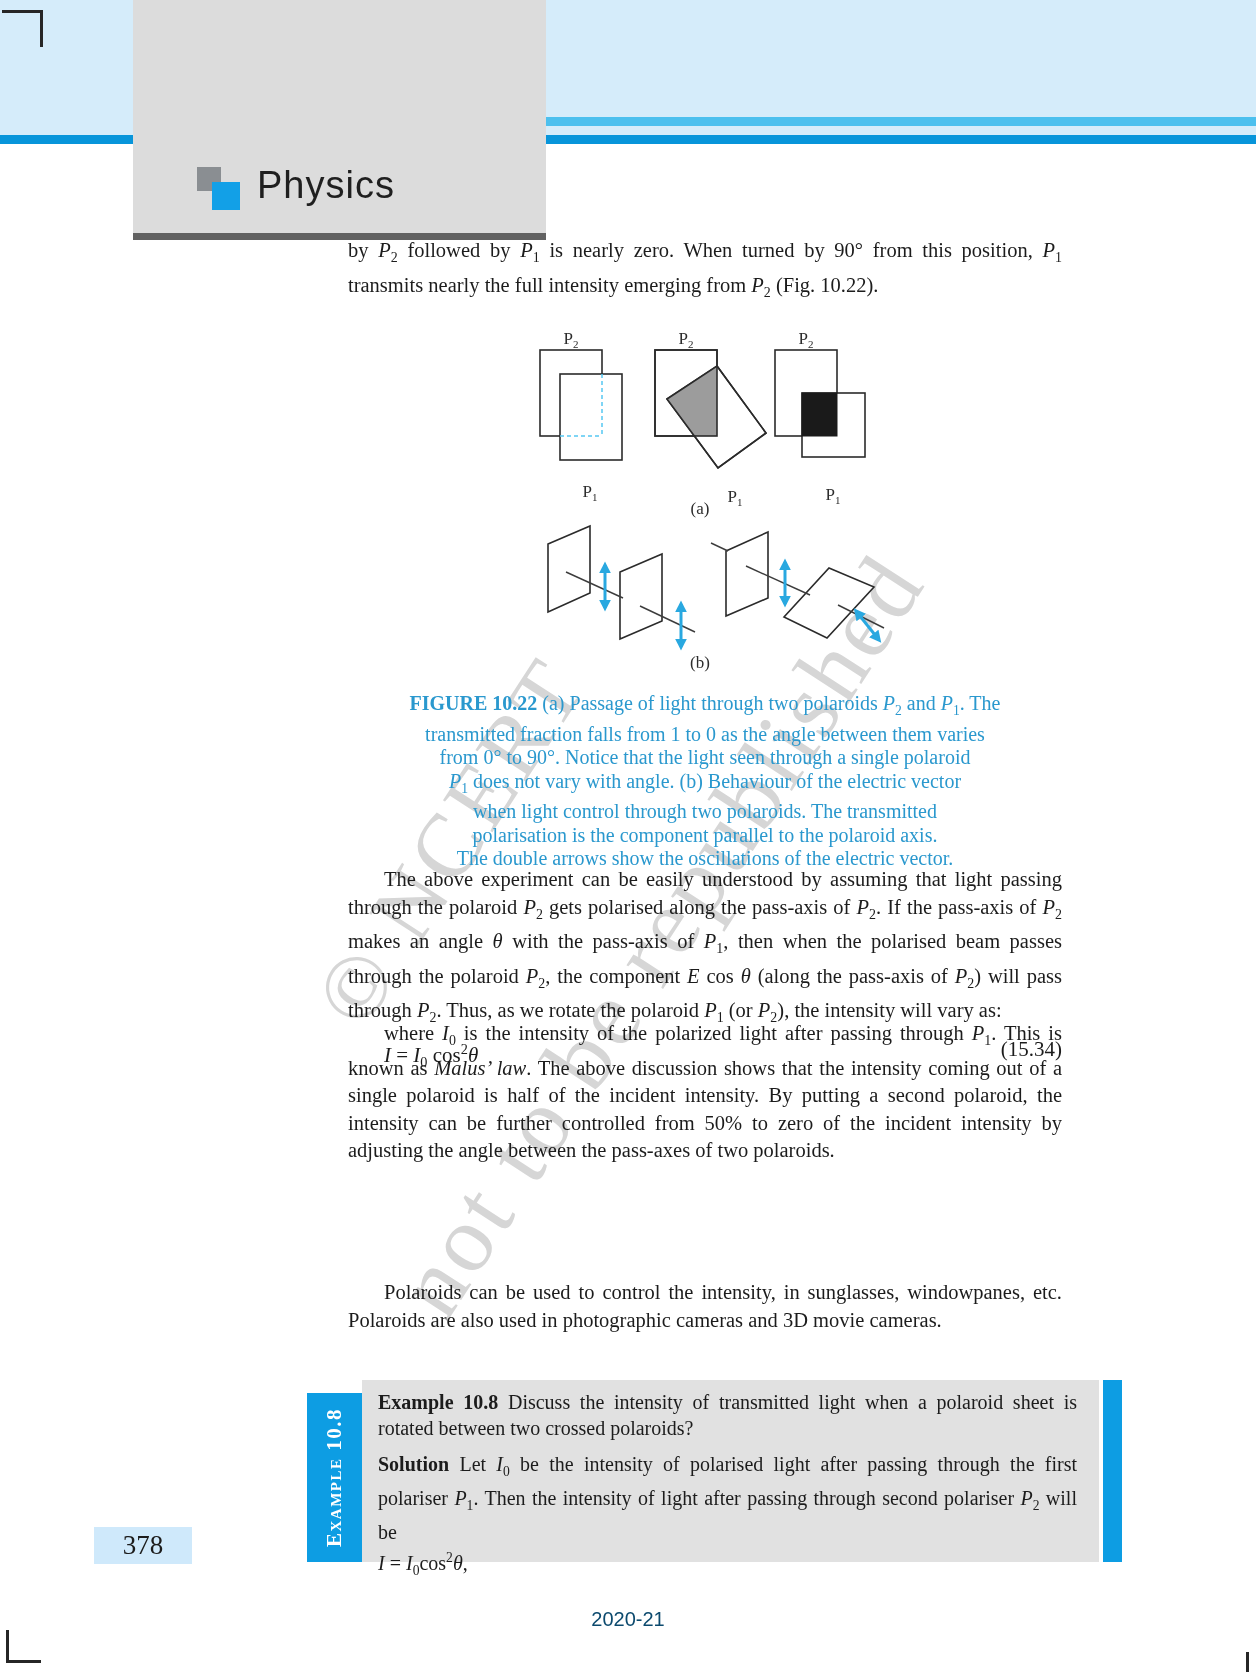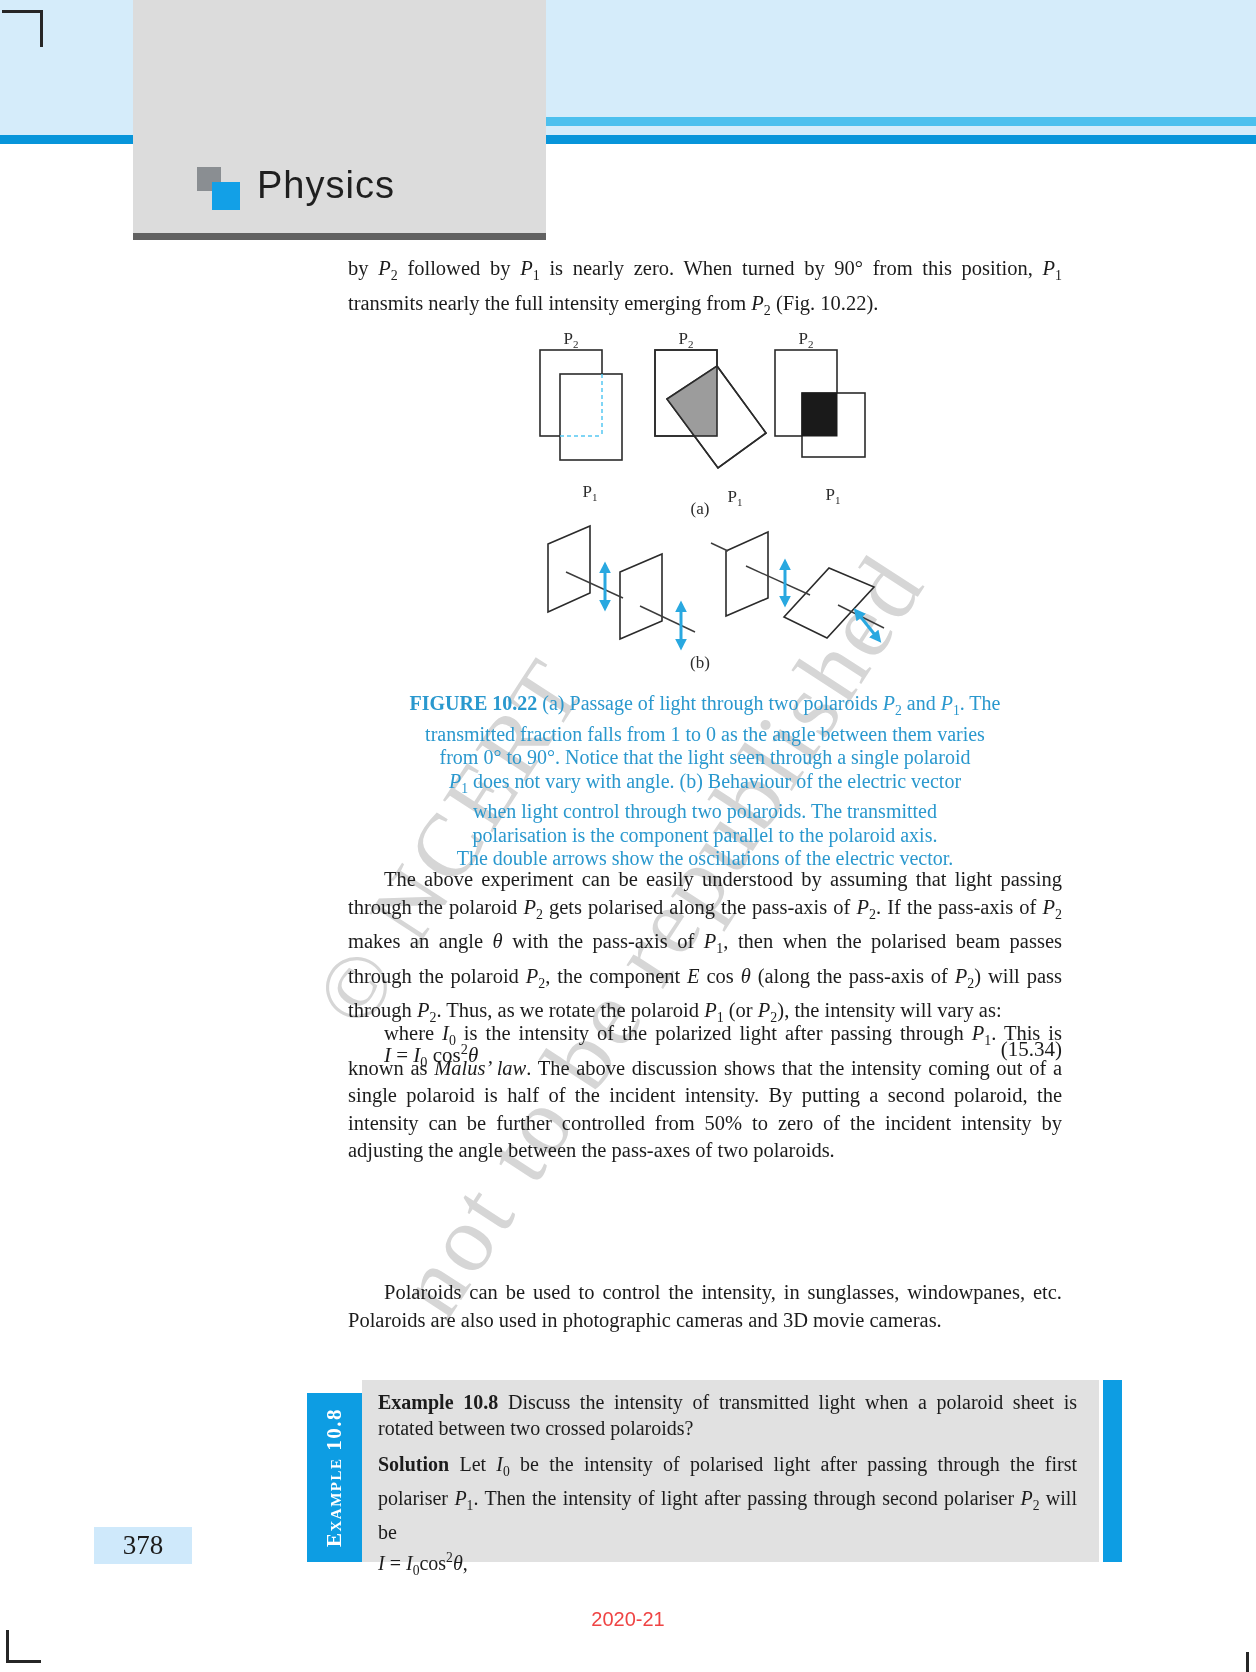--- a/index.html
+++ b/index.html
@@ -30,21 +30,21 @@
 
   
   .wm{position:absolute;font-family:"Liberation Serif",serif;color:#d6d6d6;text-align:center;
       white-space:nowrap;z-index:1;}
   .wm1{left:170px;top:790px;width:560px;font-size:90px;letter-spacing:5px;transform:rotate(-57deg);}
   .wm2{left:130px;top:880px;width:1060px;font-size:95px;letter-spacing:4px;transform:rotate(-57deg);}
 
   
   .para{position:absolute;left:348px;width:714px;font-size:20.5px;line-height:27.5px;
         text-align:justify;z-index:2;}
-  .intro{top:255px;}
+  .intro{top:237px;}
   .p1{top:866px;text-indent:36px;}
   .eqrow{position:absolute;left:348px;top:1034px;width:714px;display:flex;
          justify-content:space-between;font-size:21px;line-height:30px;z-index:2;}
   .eq{padding-left:36px;}
   .p2{top:1020px;text-indent:36px;}
   .p3{top:1233px;text-indent:36px;margin-top:46px;}
   sub{font-size:0.68em;}
   sup{font-size:0.68em;}
 
   
@@ -72,21 +72,21 @@
           box-sizing:border-box;padding:9px 22px 0 16px;font-size:20px;line-height:26px;
           text-align:justify;z-index:2;}
   .ex-q{margin-bottom:10px;}
   .ex-eq{margin-top:0;}
   .ex-strip-right{position:absolute;left:1103px;top:1380px;width:19px;height:182px;background:#0d9de3;z-index:2;}
 
   
   .pagenum-box{position:absolute;left:94px;top:1527px;width:98px;height:37px;background:#cfe9fb;
                display:flex;align-items:center;justify-content:center;font-size:27px;z-index:2;}
   .footer-code{position:absolute;left:0;top:1608px;width:100%;text-align:center;
-               font-family:"Liberation Sans",sans-serif;font-size:20px;color:#ef4444;z-index:2;}
+               font-family:"Liberation Sans",sans-serif;font-size:20px;color:#0c4a6e;z-index:2;}
 </style>
 </head>
 <body>
 
 <div class="page">
 
   <div class="band-left"></div>
   <div class="bar-left-dark"></div>
   <div class="band-right"></div>
   <div class="stripe-right-mid"></div>

